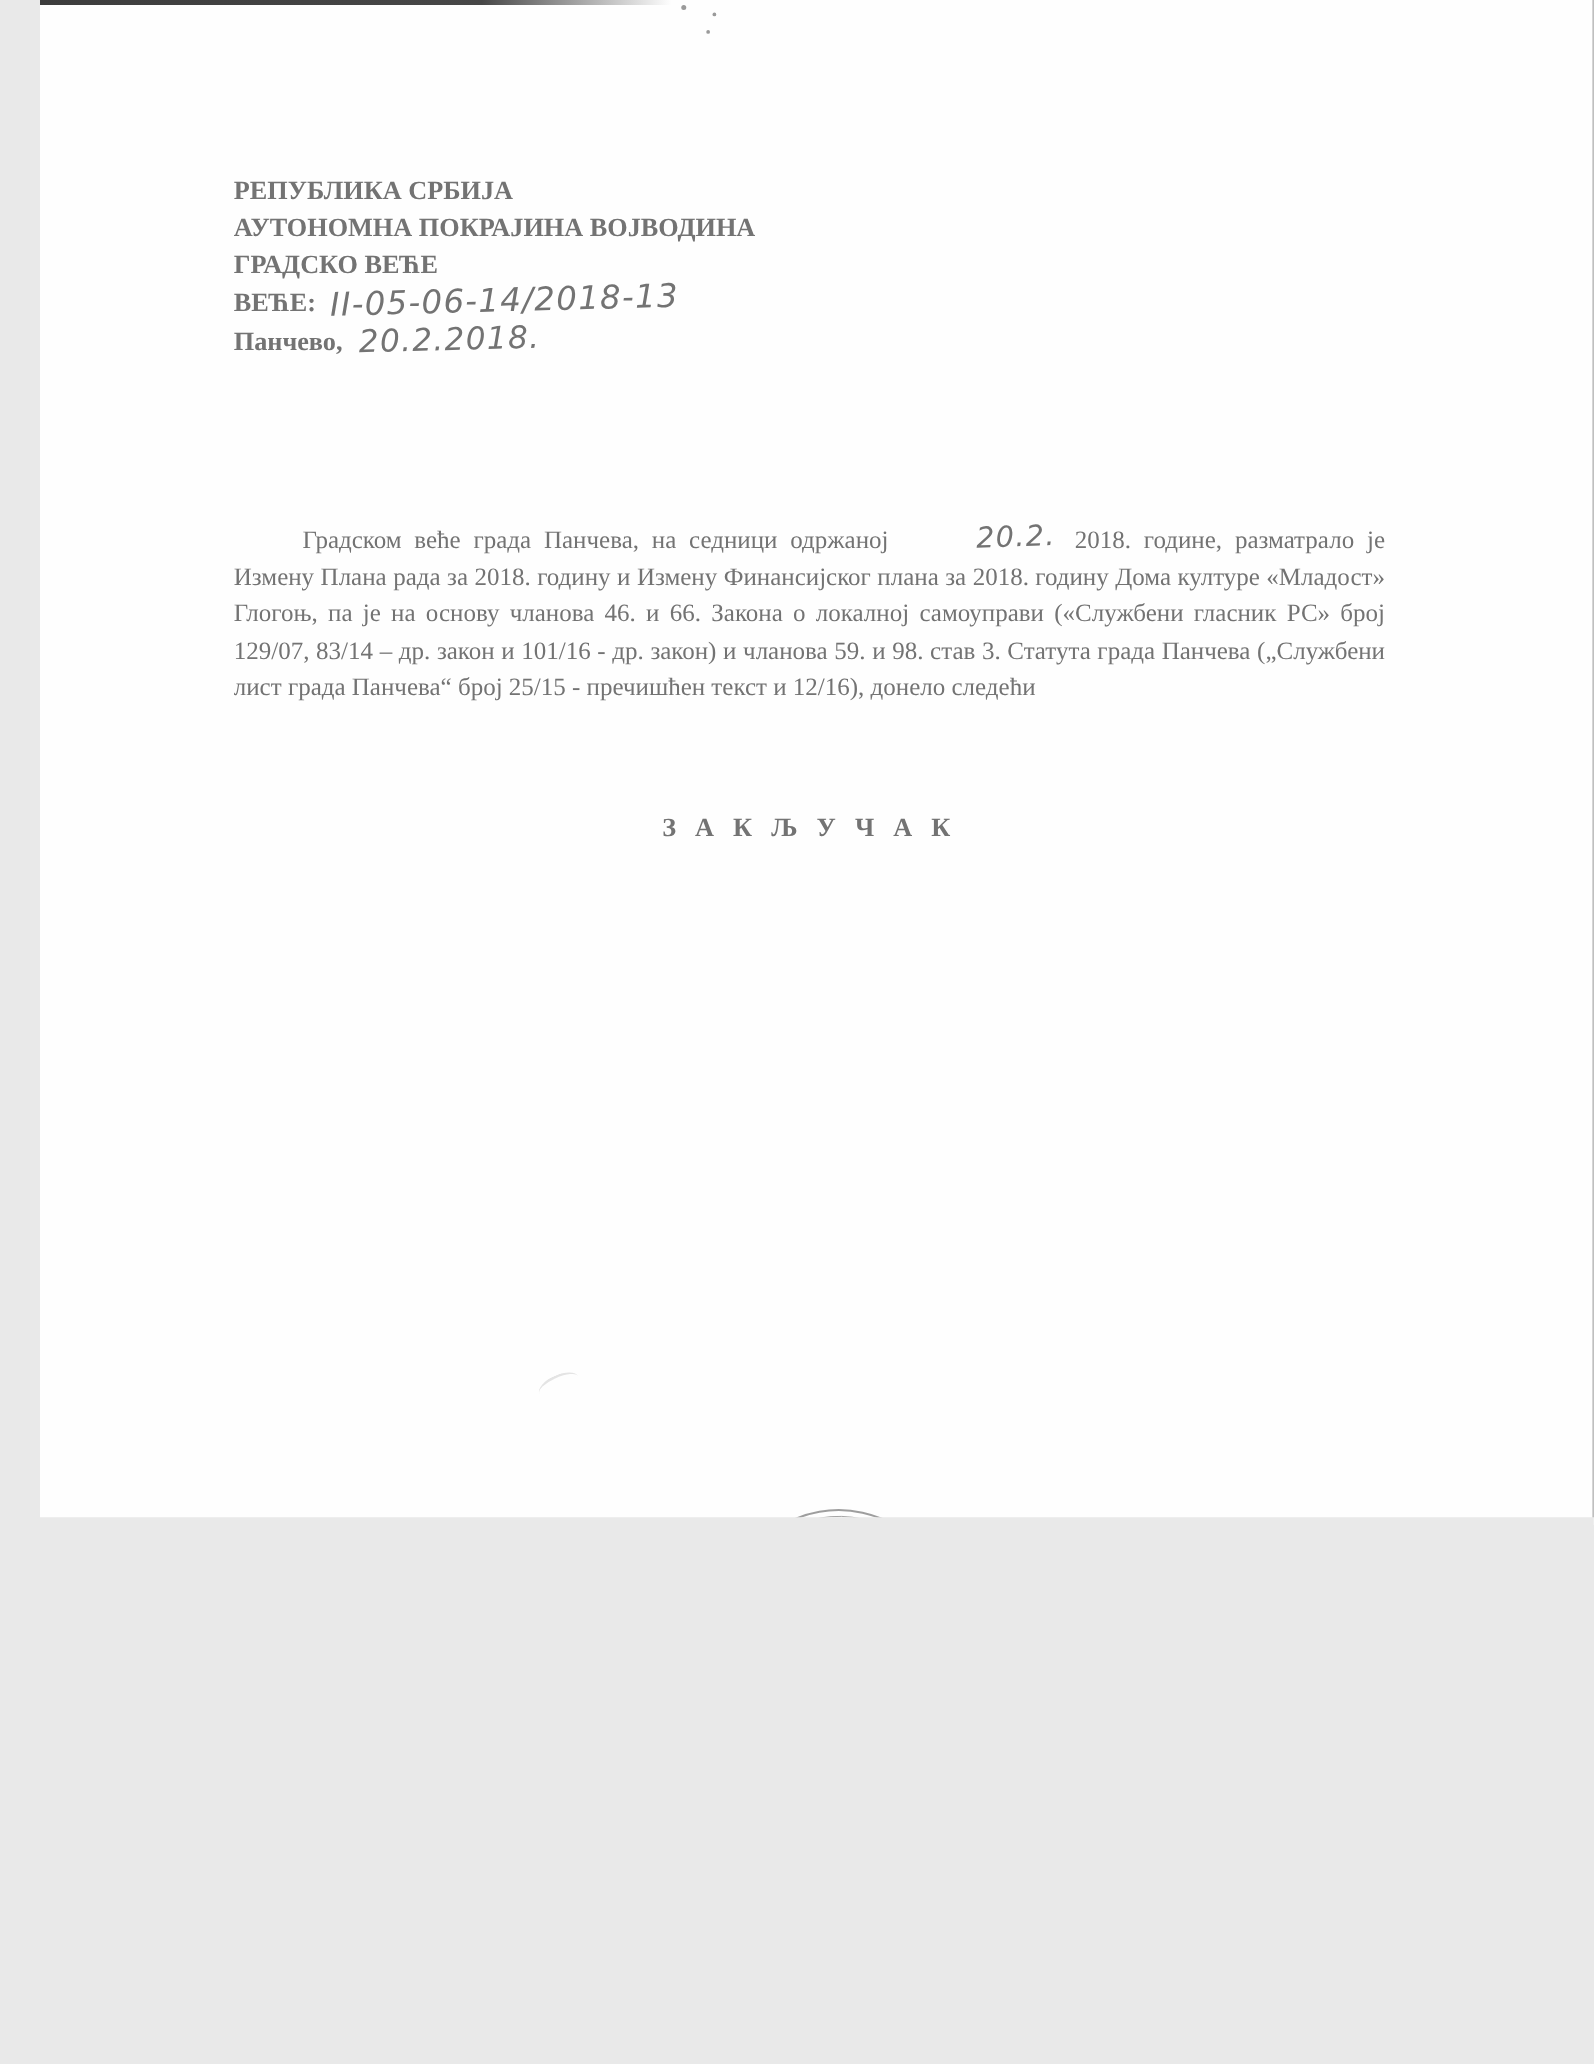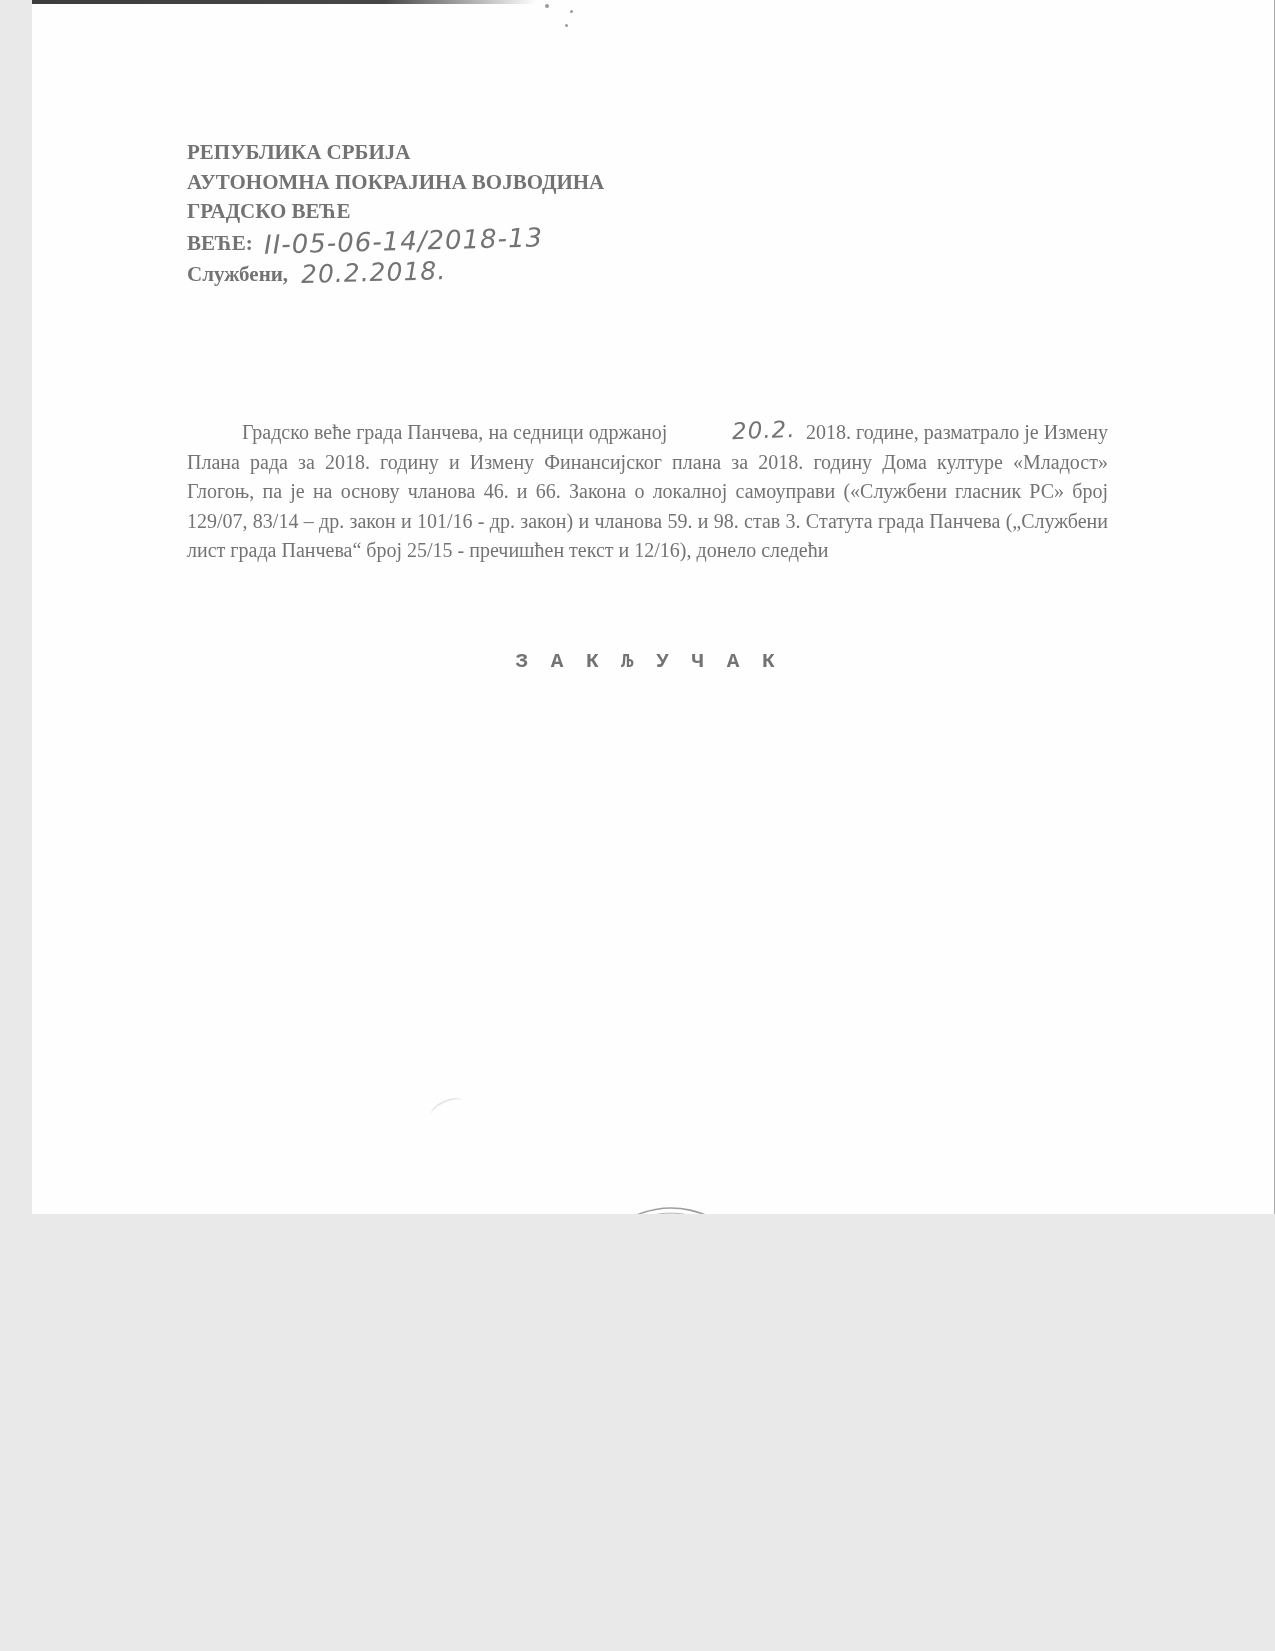--- a/index.html
+++ b/index.html
@@ -19,21 +19,21 @@
   .lh-row{display:block;}
   .hand{font-family:"DejaVu Sans", sans-serif;font-style:italic;font-weight:500;
     display:inline-block;transform:rotate(-1.5deg);letter-spacing:1px;}
   .number-row .hand{font-size:26px;margin-left:6px;}
   .place-row .hand{font-size:25px;margin-left:8px;}
   
   .para{position:absolute;left:155px;width:921px;font-size:20px;text-align:justify;}
   .para-intro{top:397px;line-height:29.5px;text-indent:55px;}
   .para-intro .hand{font-size:23px;margin:0 5px;transform:rotate(-2deg);}
   .heading{position:absolute;left:155px;top:650px;width:921px;text-align:center;
-    font-weight:bold;font-size:21px;letter-spacing:5px;font-family:Liberation Mono, monospace;}
+    font-weight:bold;font-size:21px;letter-spacing:5px;}
   .para-opinion{top:765px;line-height:30px;text-indent:55px;}
   .para-delivery{top:895px;line-height:30px;text-indent:55px;}
   
   .sig-block{position:absolute;left:620px;top:1180px;width:432px;text-align:center;
     font-weight:bold;font-size:21px;line-height:28px;}
   .sig-name{margin-top:1px;}
   .stamp-svg{position:absolute;left:540px;top:1200px;}
   .sign-svg{position:absolute;left:648px;top:1256px;}
   .pen-svg{position:absolute;left:548px;top:1186px;}
 </style>
@@ -53,27 +53,27 @@
 
   <div class="letterhead">
     <span class="lh-row">РЕПУБЛИКА СРБИЈА</span>
     <span class="lh-row">АУТОНОМНА ПОКРАЈИНА ВОЈВОДИНА</span>
     <span class="lh-row">ГРАДСКО ВЕЋЕ</span>
     <span class="lh-row number-row">
       <span>ВЕЋЕ:</span>
       <span class="hand">II-05-06-14/2018-13</span>
     </span>
     <span class="lh-row place-row">
-      <span>Службени,</span>
+      <span>Панчево,</span>
       <span class="hand">20.2.2018.</span>
     </span>
   </div>
 
   <p class="para para-intro">
-    <span>Градско веће града Панчева, на седници одржаној</span>
+    <span>Градском веће града Панчева, на седници одржаној</span>
     <span class="hand">20.2.</span>
     <span>2018. године, разматрало је Измену Плана рада за 2018. годину и Измену Финансијског плана за 2018. годину Дома културе «Младост» Глогоњ, па је на основу чланова 46. и 66. Закона о локалној самоуправи («Службени гласник РС» број 129/07, 83/14 – др. закон и 101/16 - др. закон) и чланова 59. и 98. став 3. Статута града Панчева („Службени лист града Панчева“ број 25/15 - пречишћен текст и 12/16), донело следећи</span>
   </p>
 
   <div class="heading">З А К Љ У Ч А К</div>
 
 
 
   <svg class="stamp-svg" width="200" height="206" viewBox="0 0 200 206">
     <g transform="rotate(-10 100 103)" stroke="#8e8e8e" fill="none" opacity="0.85">

